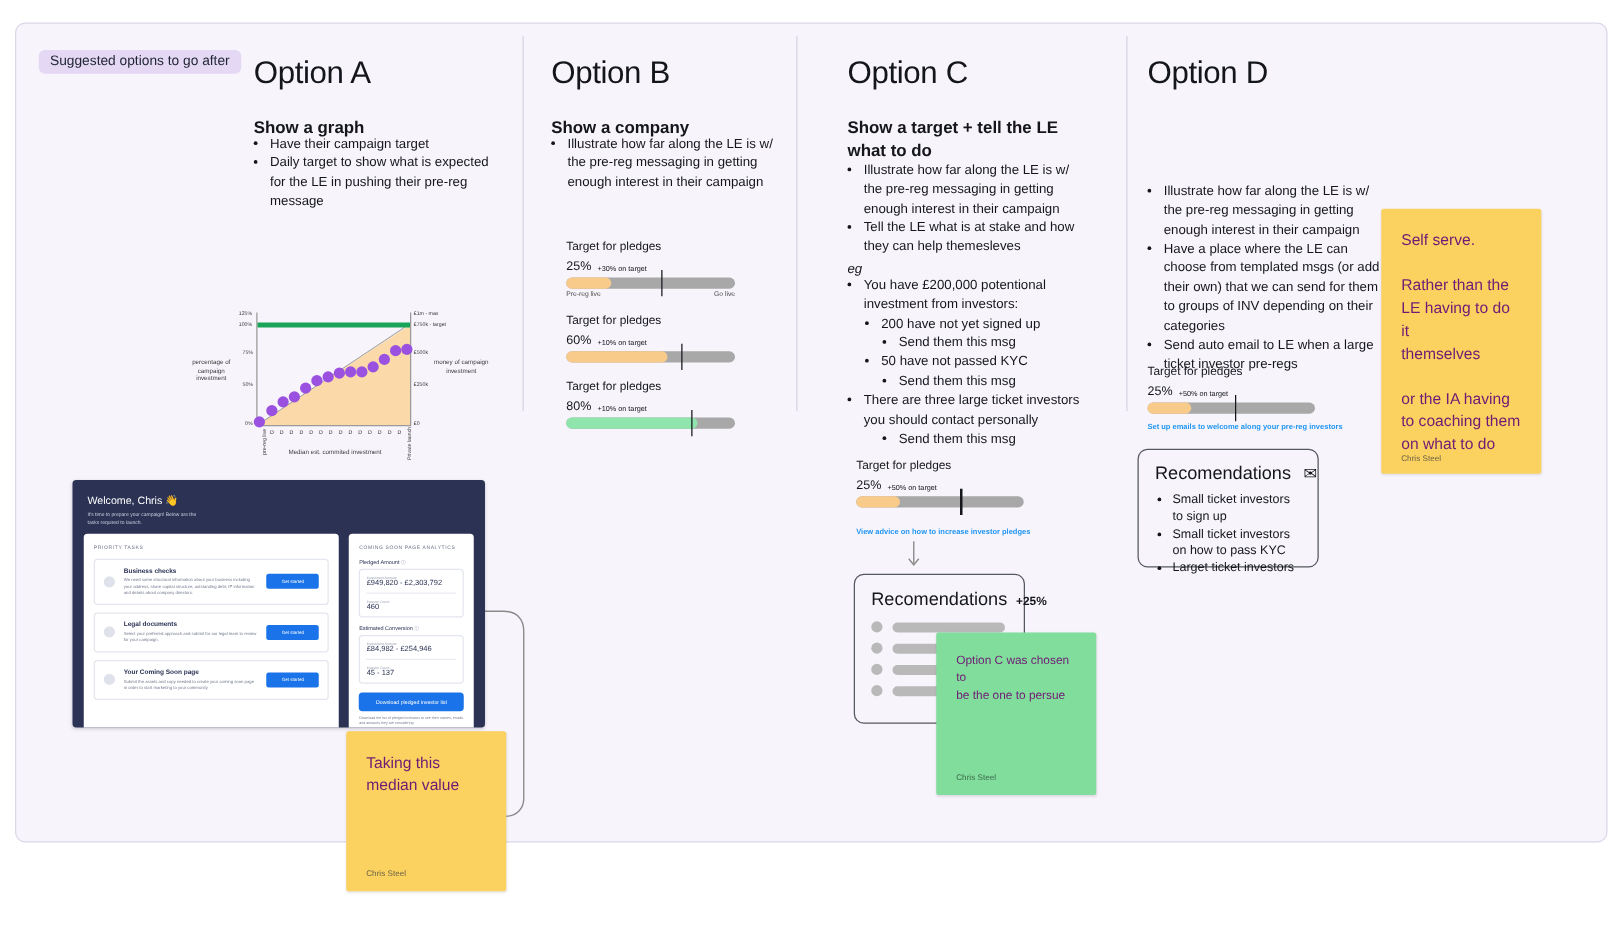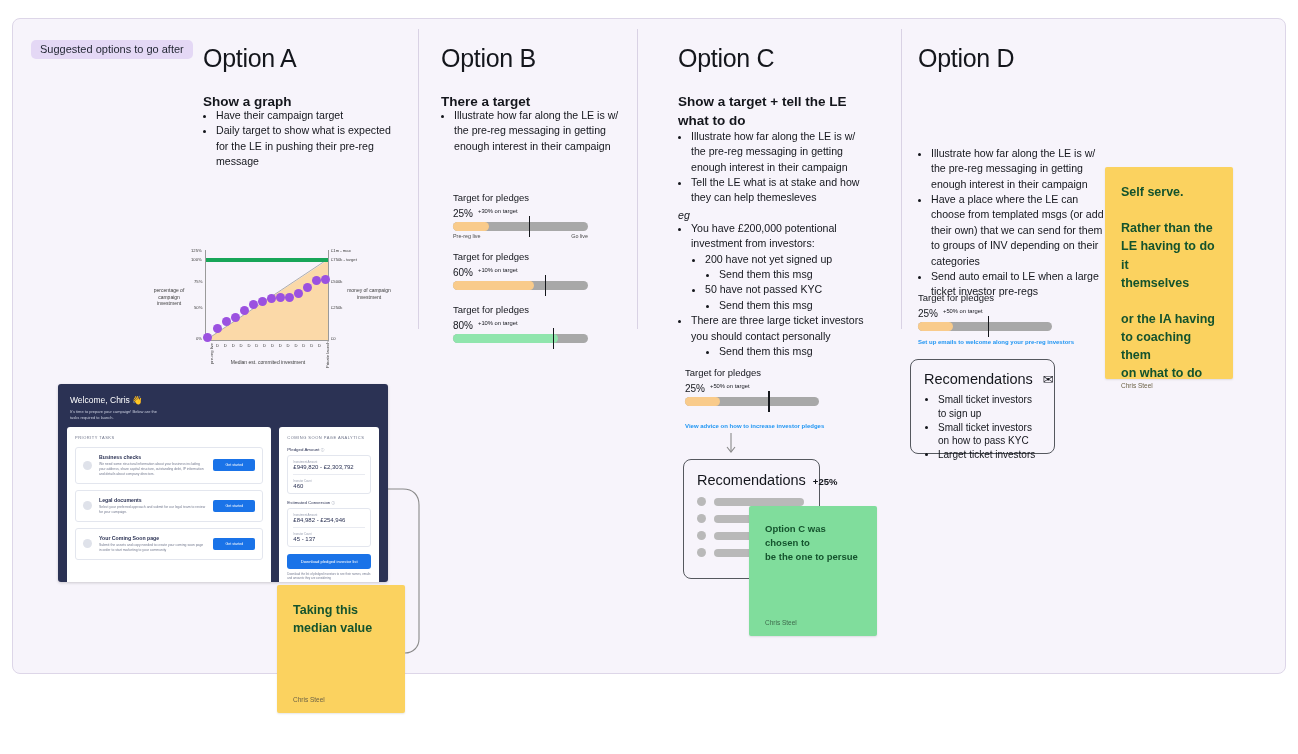--- a/index.html
+++ b/index.html
@@ -61,21 +61,21 @@
   .eg-label {
     position: absolute;
     font-size: 10.6px;
     font-style: italic;
     color: #14161c;
   }
 
   
   .target-wrap { position: absolute; }
   .target-label { font-size: 9.5px; color: #14161c; margin-bottom: 5px; }
-  .target-row { display: flex; align-items: flex-start; gap: 5px; margin-bottom: 3px; }
+  .target-row { display: flex; align-items: flex-end; gap: 5px; margin-bottom: 3px; }
   .target-pct { font-size: 10px; color: #14161c; font-weight: 500; }
   .target-note { font-size: 5.8px; color: #14161c; }
   .bar {
     position: relative;
     height: 9px;
     border-radius: 5px;
     background: #a8a8a8;
     overflow: visible;
   }
   .bar-fill {
@@ -122,21 +122,21 @@
   .env-icon { font-size: 13px; color: #14161c; }
 
   
   .sticky {
     position: absolute;
     padding: 16px 16px 10px 16px;
     border-radius: 2px;
     display: flex; flex-direction: column;
     box-shadow: 0 1px 2px rgba(0,0,0,0.10);
   }
-  .sticky-text { font-size: 12.5px; color: #14532d; line-height: 1.45; white-space: pre-line; flex: 1; font-weight: bold; }
+  .sticky-text { font-size: 12.5px; color: #701a75; line-height: 1.45; white-space: pre-line; flex: 1; }
   .sticky-author { font-size: 6.5px; color: #6d6347; margin-top: auto; }
   .sticky-yellow { background: #fbd25f; }
   .sticky-green { background: #80dd9c; }
   .sticky-green .sticky-author { color: #3e6a4c; }
   svg.overlay { position: absolute; left: 0; top: 0; pointer-events: none; }
 
   
   .chart-wrap { position: absolute; }
   .axis-cap { position: absolute; font-size: 5px; color: #3b3b3b; line-height: 1.3; text-align: center; }
   .tick { position: absolute; font-size: 4.2px; color: #3b3b3b; white-space: nowrap; }
@@ -253,21 +253,21 @@
     <div class="dot" style="left:124px; top:60px;"></div>
     <div class="dot" style="left:133px; top:59px;"></div>
     <div class="dot" style="left:142px; top:59px;"></div>
     <div class="dot" style="left:151px; top:55px;"></div>
     <div class="dot" style="left:160px; top:49px;"></div>
     <div class="dot" style="left:169px; top:42px;"></div>
     <div class="dot" style="left:178px; top:41px;"></div>
   </div>
 
   <div class="opt-title" style="left:428px; top:25px;">Option B</div>
-  <div class="opt-sub" style="left:428px; top:73px; width:190px;">There a target</div>
+  <div class="opt-sub" style="left:428px; top:73px; width:190px;">Show a company</div>
   <div class="opt-list" style="left:428px; top:89px; width:185px;">
     <ul>
         <li>Illustrate how far along the LE is w/ the pre-reg messaging in getting enough interest in their campaign</li>
       </ul>
   </div>
 
   <div class="target-wrap" style="left:440px; top:173px; width:135px;">
     <div class="target-label">Target for pledges</div>
     <div class="target-row">
       <span class="target-pct">25%</span>

